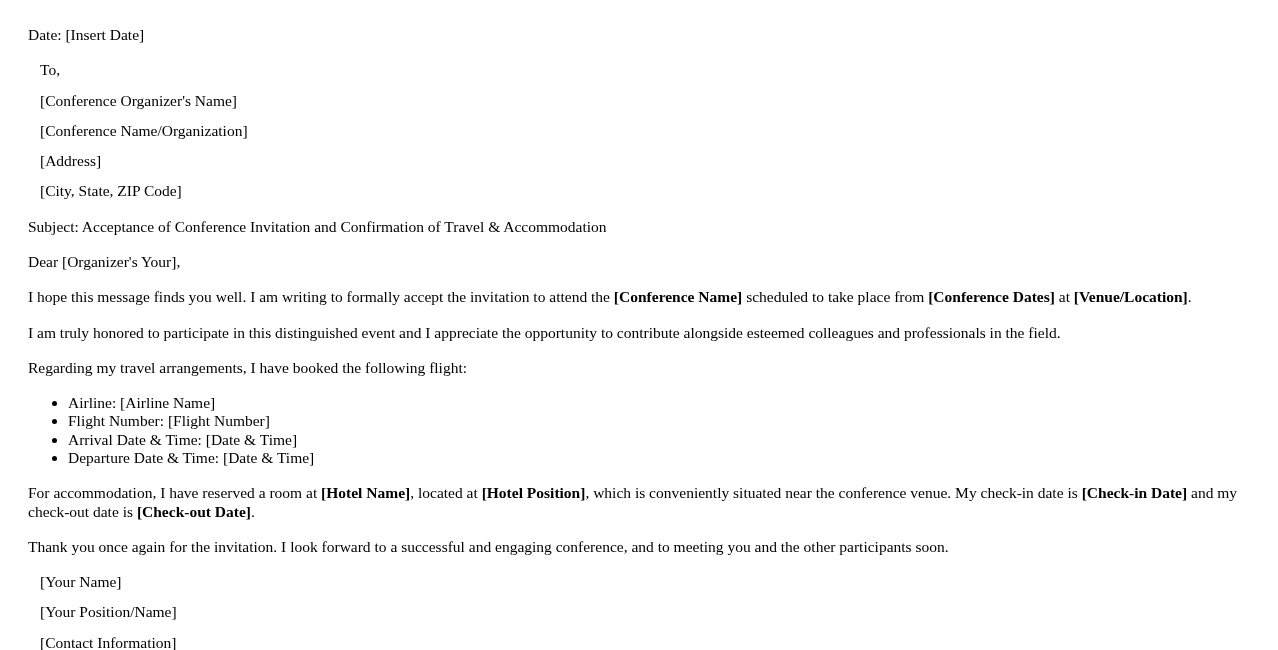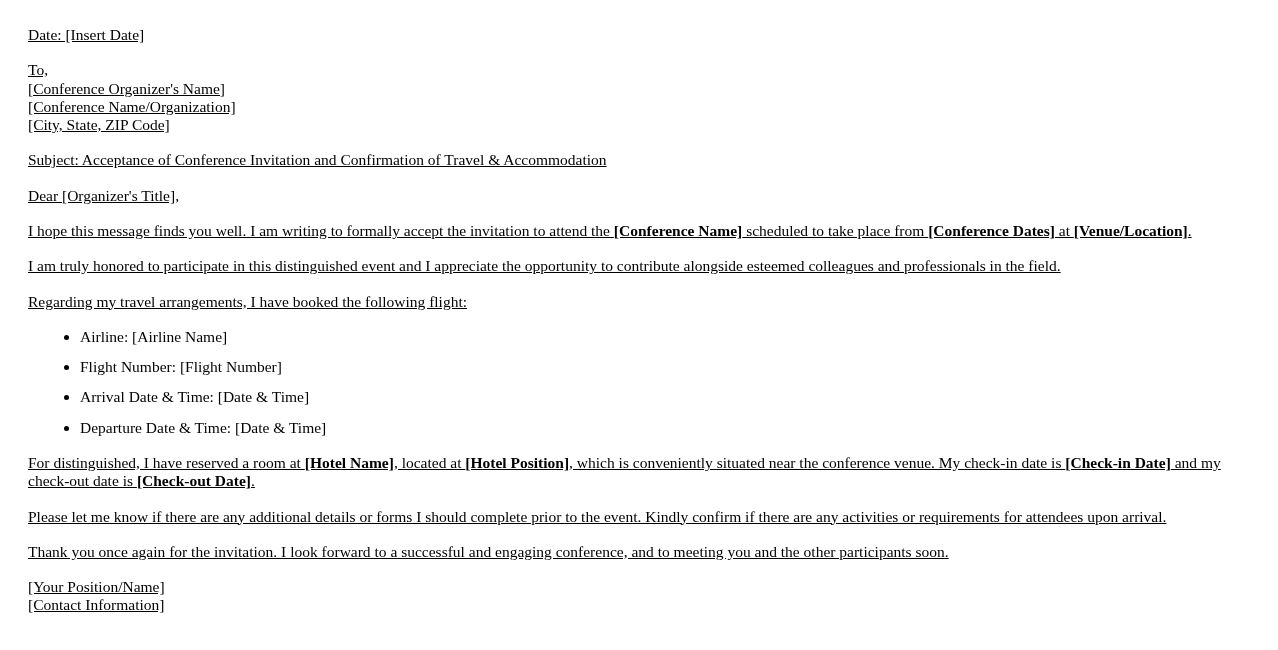--- a/index.html
+++ b/index.html
@@ -21,80 +21,80 @@
     box-sizing: border-box;
     width: 1278px;
   }
   .block {
     margin: 0 0 17px 0;
   }
   .group {
     margin: 0 0 17px 0;
   }
   .group .line {
-    margin: 0;
+    margin: 12px;
     white-space: nowrap;
   }
   strong {
     font-weight: bold;
     text-align: center;
   }
   ul.flight-list {
     margin: 0 0 17px 0;
     padding: 0 0 0 40px;
     list-style-type: disc;
   }
   ul.flight-list li {
-    margin: 12px;
+    margin: 0;
     padding: 0;
   }
   p {
     margin: 0;
-    text-decoration: underline;
   }
   .para {
     margin: 0 0 17px 0;
     max-width: 1230px;
   }
 </style>
 </head>
 <body>
 
 <div class="page">
 
   <p class="block">Date: [Insert Date]</p>
 
   <div class="group">
     <p class="line">To,</p>
     <p class="line">[Conference Organizer's Name]</p>
     <p class="line">[Conference Name/Organization]</p>
+    <p class="line">[Address]</p>
     <p class="line">[City, State, ZIP Code]</p>
   </div>
 
   <p class="block">Subject: Acceptance of Conference Invitation and Confirmation of Travel &amp; Accommodation</p>
 
-  <p class="block">Dear [Organizer's Title],</p>
+  <p class="block">Dear [Organizer's Your],</p>
 
   <p class="para"><span>I hope this message finds you well. I am writing to formally accept the invitation to attend the </span><strong>[Conference Name]</strong><span> scheduled to take place from </span><strong>[Conference Dates]</strong><span> at </span><strong>[Venue/Location]</strong><span>.</span></p>
 
   <p class="para">I am truly honored to participate in this distinguished event and I appreciate the opportunity to contribute alongside esteemed colleagues and professionals in the field.</p>
 
   <p class="para">Regarding my travel arrangements, I have booked the following flight:</p>
 
   <ul class="flight-list">
     <li>Airline: [Airline Name]</li>
     <li>Flight Number: [Flight Number]</li>
     <li>Arrival Date &amp; Time: [Date &amp; Time]</li>
     <li>Departure Date &amp; Time: [Date &amp; Time]</li>
   </ul>
 
-  <p class="para"><span>For distinguished, I have reserved a room at </span><strong>[Hotel Name]</strong><span>, located at </span><strong>[Hotel Position]</strong><span>, which is conveniently situated near the conference venue. My check-in date is </span><strong>[Check-in Date]</strong><span> and my check-out date is </span><strong>[Check-out Date]</strong><span>.</span></p>
+  <p class="para"><span>For accommodation, I have reserved a room at </span><strong>[Hotel Name]</strong><span>, located at </span><strong>[Hotel Position]</strong><span>, which is conveniently situated near the conference venue. My check-in date is </span><strong>[Check-in Date]</strong><span> and my check-out date is </span><strong>[Check-out Date]</strong><span>.</span></p>
 
-  <p class="para">Please let me know if there are any additional details or forms I should complete prior to the event. Kindly confirm if there are any activities or requirements for attendees upon arrival.</p>
 
   <p class="para">Thank you once again for the invitation. I look forward to a successful and engaging conference, and to meeting you and the other participants soon.</p>
 
   <div class="group">
+    <p class="line">[Your Name]</p>
     <p class="line">[Your Position/Name]</p>
     <p class="line">[Contact Information]</p>
   </div>
 
 </div>
 
 </body></html>

